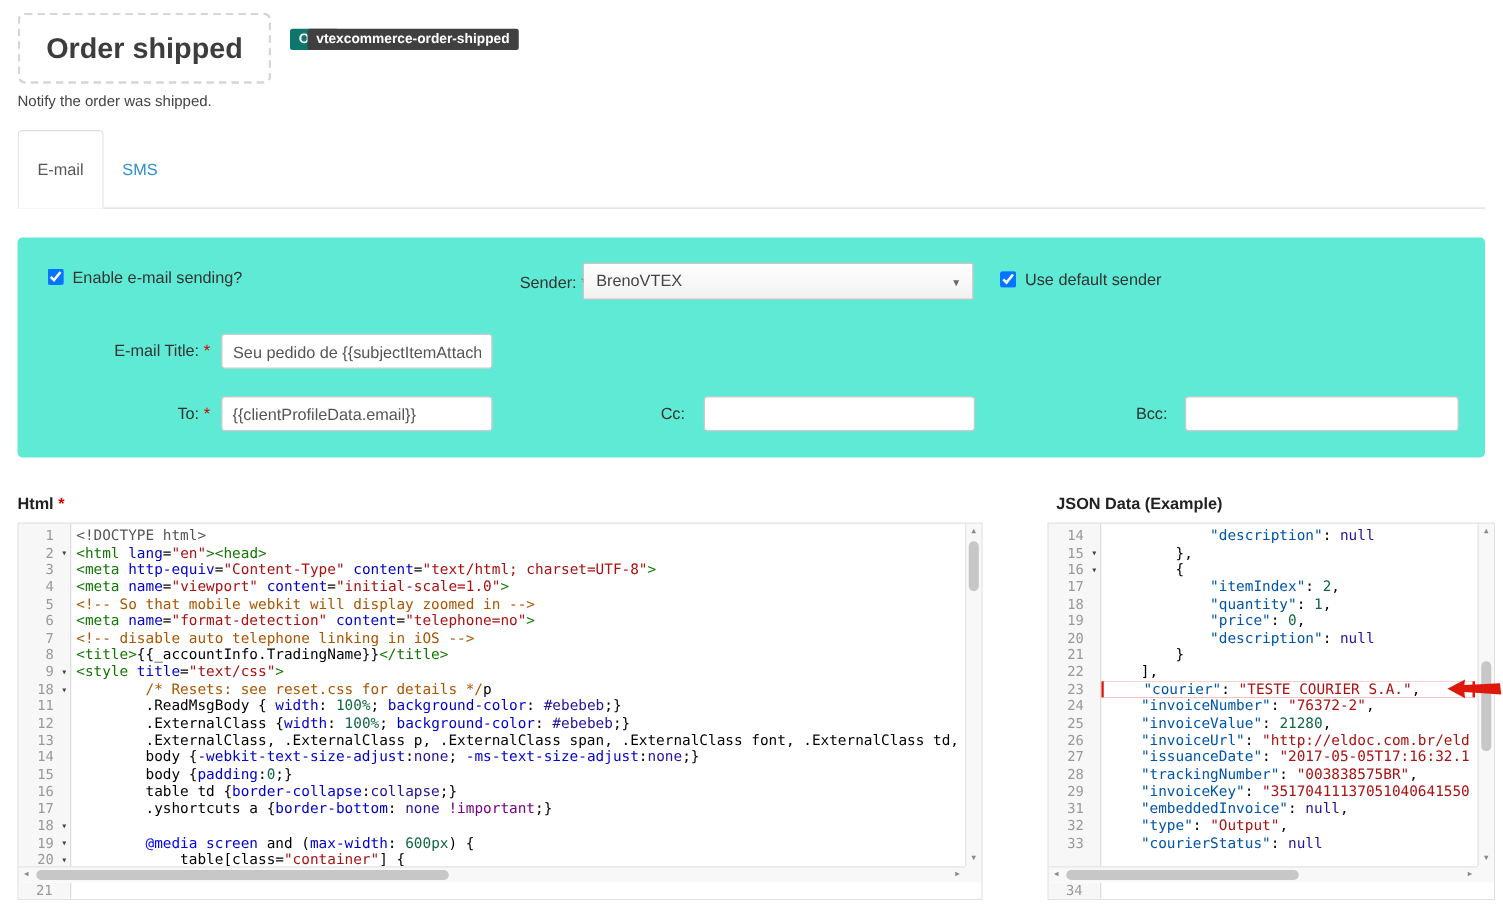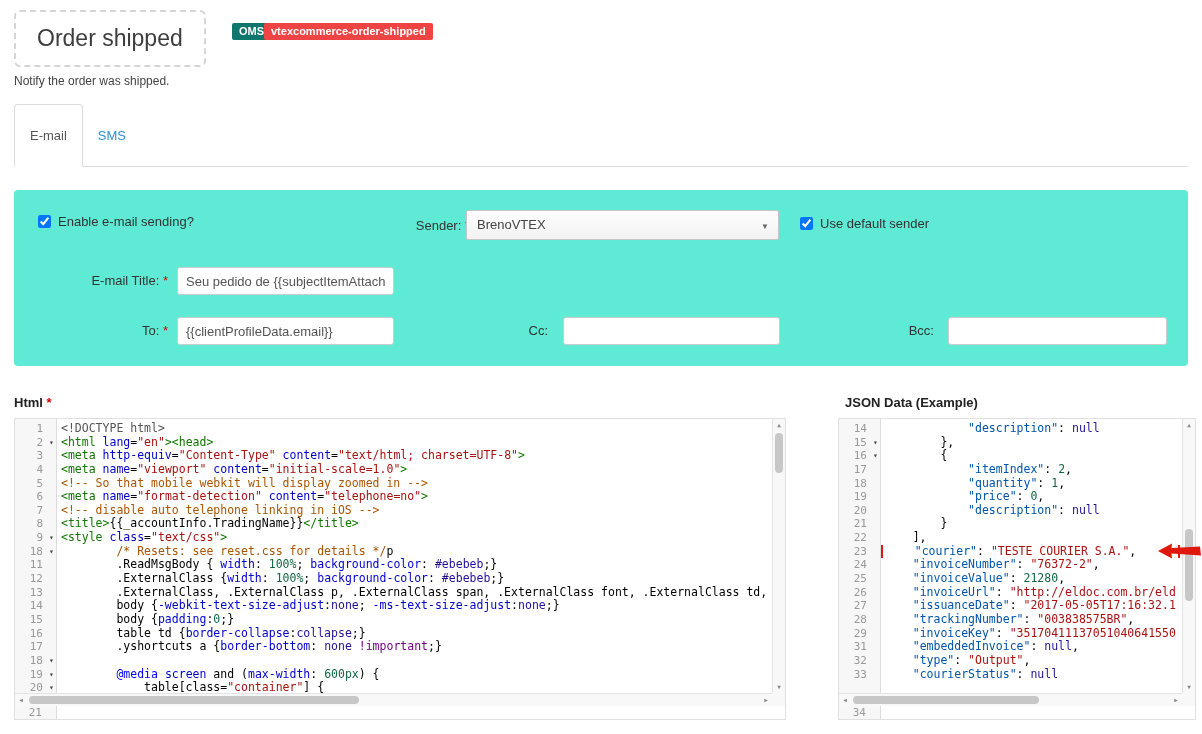--- a/index.html
+++ b/index.html
@@ -2,24 +2,24 @@
 <html><head>
 <meta charset="utf-8">
 <style>
   * { margin:0; padding:0; box-sizing:border-box; }
   body { background:#fff; }
   .page { position:relative; width:1202px; height:734px; overflow:hidden; background:#fff;
           font-family:"Liberation Sans","DejaVu Sans",sans-serif; color:#333; }
 
   
   .hero { position:absolute; left:14px; top:10px; border:2px dashed #d6d6d6; border-radius:6px; padding:13px 21px; background:#fff; }
-  .hero-title { font-size:23px; font-weight:normal; color:#3d3d3d; }
+  .hero-title { font-size:23px; font-weight:bold; color:#3d3d3d; }
   .badge { position:absolute; top:23px; color:#fff; font-size:11px; font-weight:bold; padding:2px 7px; border-radius:2px; line-height:13px; }
   .badge-oms { left:232px; background:#0f766e; }
-  .badge-tpl { left:264px; background:#ef4444; }
+  .badge-tpl { left:246px; background:#404040; }
   .subtitle { position:absolute; left:14px; top:74px; font-size:12px; color:#444; }
 
   
   .tabbar { position:absolute; left:14px; top:133px; width:1174px; height:34px; border-bottom:1px solid #ddd; display:flex; align-items:flex-end; }
   .tab { font-size:13px; padding:23px 15px; cursor:pointer; }
   .tab-active { background:#fff; border:1px solid #ddd; border-bottom:1px solid #fff; border-radius:4px 4px 0 0; margin-bottom:-1px; color:#555; }
   .tab-link { color:#2d8fd0; }
 
   
   .panel { position:absolute; left:14px; top:190px; width:1174px; height:176px; background:#5eead4; border-radius:4px; font-size:13px; }
@@ -199,21 +199,21 @@
               <span class="cm-num">8</span>
               <span class="cm-fold"></span>
             </span>
             <span class="cm-codeln"><span class="tk-t">&lt;title&gt;</span><span class="tk-p">{{_accountInfo.TradingName}}</span><span class="tk-t">&lt;/title&gt;</span></span>
           </div>
           <div class="cm-row">
             <span class="cm-gut">
               <span class="cm-num">9</span>
               <span class="cm-fold">▾</span>
             </span>
-            <span class="cm-codeln"><span class="tk-t">&lt;style </span><span class="tk-a">class</span><span class="tk-p">=</span><span class="tk-s">"text/css"</span><span class="tk-t">&gt;</span></span>
+            <span class="cm-codeln"><span class="tk-t">&lt;style </span><span class="tk-a">title</span><span class="tk-p">=</span><span class="tk-s">"text/css"</span><span class="tk-t">&gt;</span></span>
           </div>
           <div class="cm-row">
             <span class="cm-gut">
               <span class="cm-num">18</span>
               <span class="cm-fold">▾</span>
             </span>
             <span class="cm-codeln"><span class="tk-p">        </span><span class="tk-c">/* Resets: see reset.css for details */</span><span class="tk-p">p</span></span>
           </div>
           <div class="cm-row">
             <span class="cm-gut">

